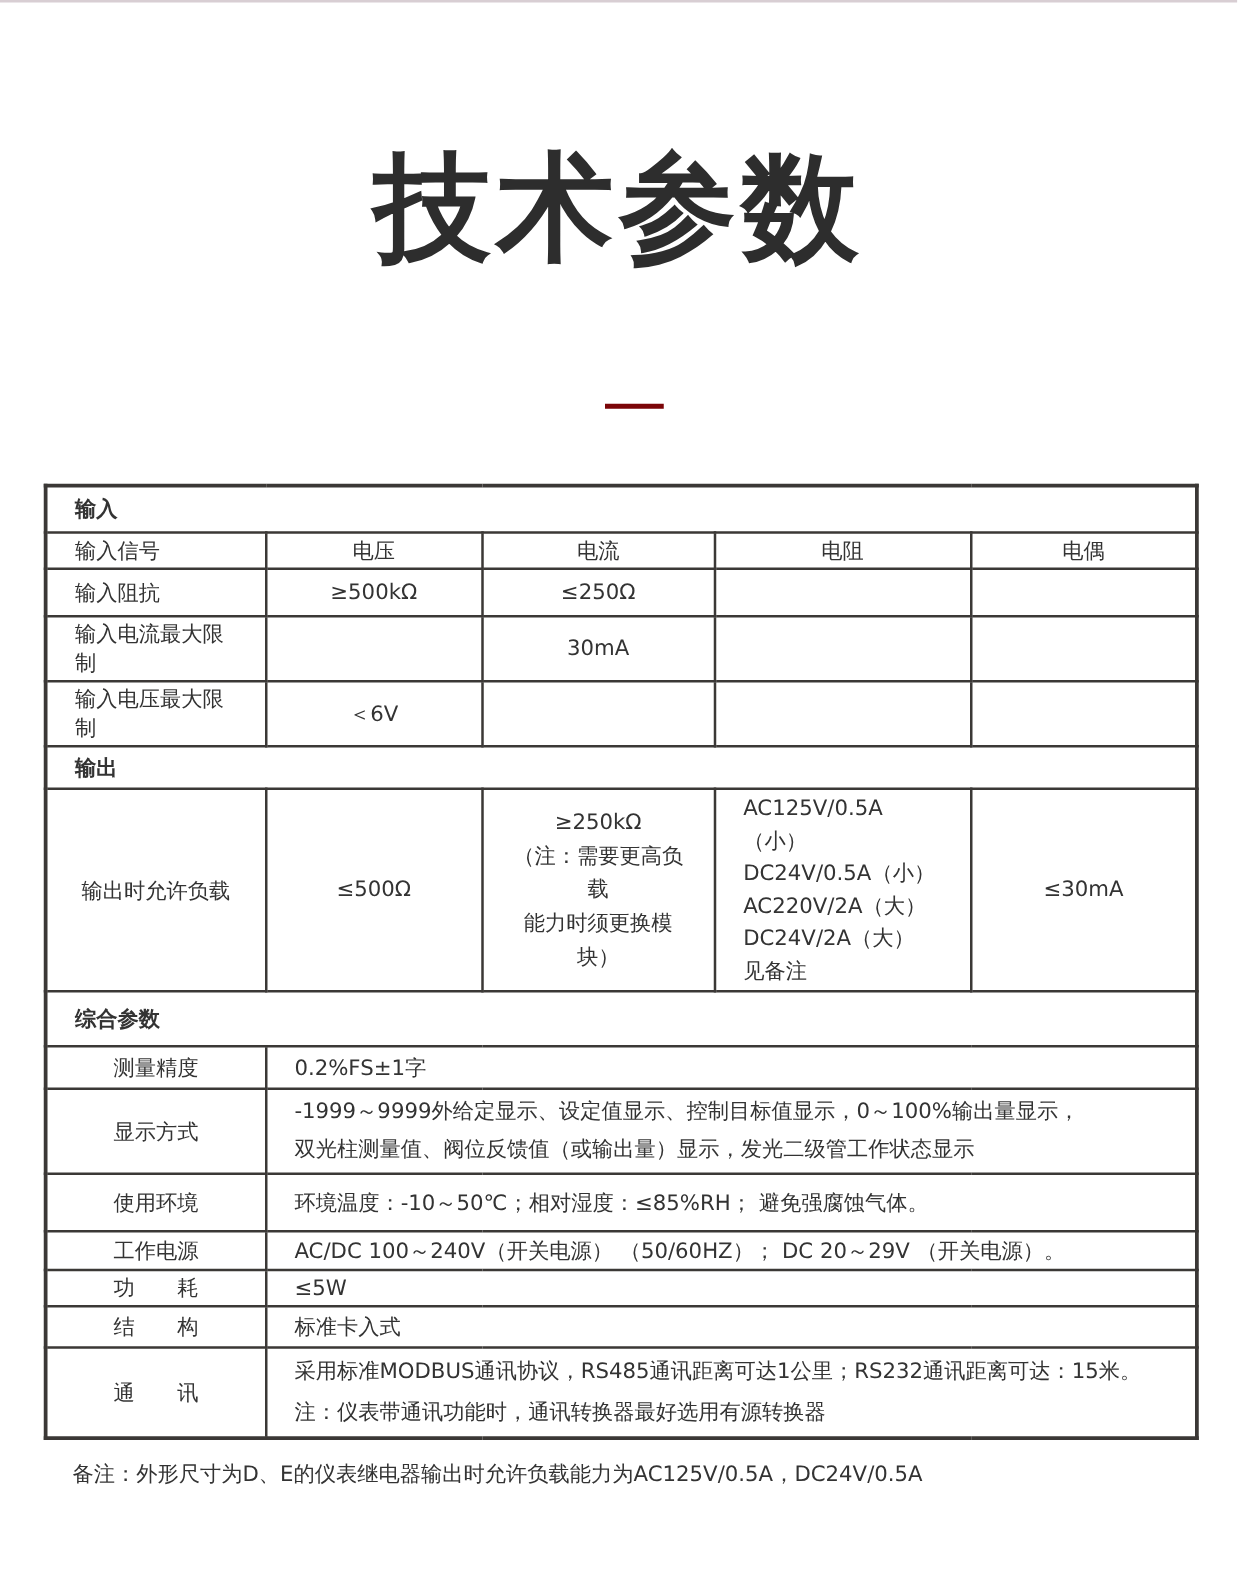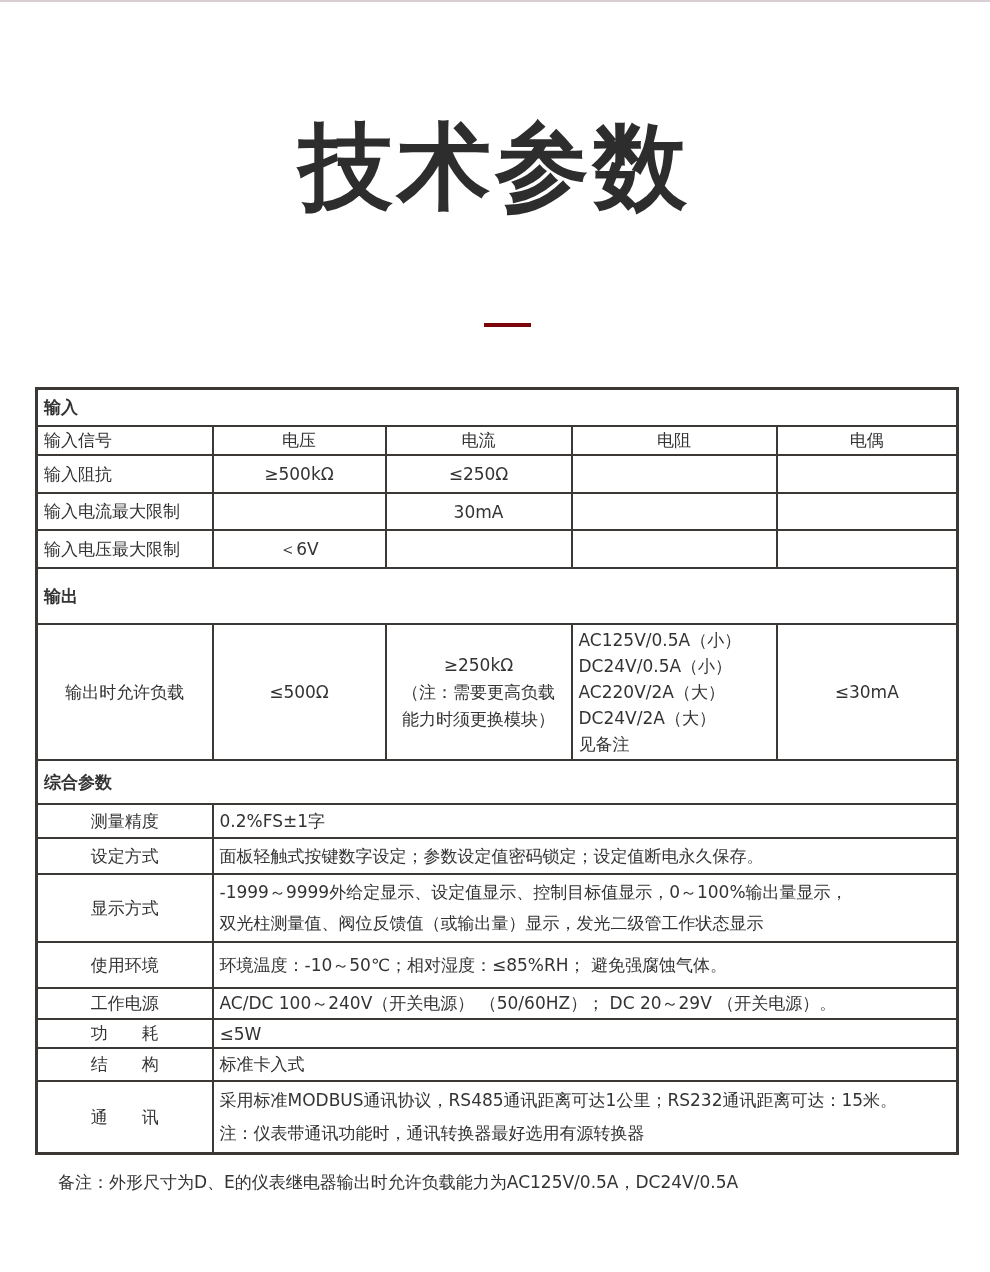--- a/index.html
+++ b/index.html
@@ -43,21 +43,21 @@
     margin: 60px 0 0 35px;
     width: 921px;
     border-collapse: collapse;
     table-layout: fixed;
     border: 3px solid #3b3836;
   }
   table.spec-table td {
     border: 2px solid #3b3836;
     font-size: 17px;
     color: #333333;
-    padding: 2px 6px;
+    padding: 2px 22px;
     vertical-align: middle;
     overflow: hidden;
   }
   td.section-header {
     font-size: 20px;
     font-weight: bold;
     text-align: left;
     padding-left: 9px;
     color: #2f2f2f;
   }
@@ -132,21 +132,21 @@
         <td class="c"></td>
       </tr>
       <tr style="height:38px">
         <td class="lab-left">输入电压最大限制</td>
         <td class="c">＜6V</td>
         <td class="c"></td>
         <td class="c"></td>
         <td class="c"></td>
       </tr>
 
-      <tr style="height:56px">
+      <tr style="height:34px">
         <td colspan="5" class="section-header">输出</td>
       </tr>
       <tr style="height:132px">
         <td class="c">输出时允许负载</td>
         <td class="c">≤500Ω</td>
         <td class="volt-note-cell">≥250kΩ
 （注：需要更高负载
 能力时须更换模块）</td>
         <td class="relay-cell">AC125V/0.5A（小）
 DC24V/0.5A（小）
@@ -155,24 +155,20 @@
 见备注</td>
         <td class="c">≤30mA</td>
       </tr>
 
       <tr style="height:44px">
         <td colspan="5" class="section-header">综合参数</td>
       </tr>
       <tr style="height:34px">
         <td class="c">测量精度</td>
         <td colspan="4" class="val-left">0.2%FS±1字</td>
-      </tr>
-      <tr style="height:36px">
-        <td class="c">设定方式</td>
-        <td colspan="4" class="val-left">面板轻触式按键数字设定；参数设定值密码锁定；设定值断电永久保存。</td>
       </tr>
       <tr style="height:65px">
         <td class="c">显示方式</td>
         <td colspan="4" class="val-left pre two-line">-1999～9999外给定显示、设定值显示、控制目标值显示，0～100%输出量显示，
 双光柱测量值、阀位反馈值（或输出量）显示，发光二级管工作状态显示</td>
       </tr>
       <tr style="height:46px">
         <td class="c">使用环境</td>
         <td colspan="4" class="val-left">环境温度：-10～50℃；相对湿度：≤85%RH；  避免强腐蚀气体。</td>
       </tr>

